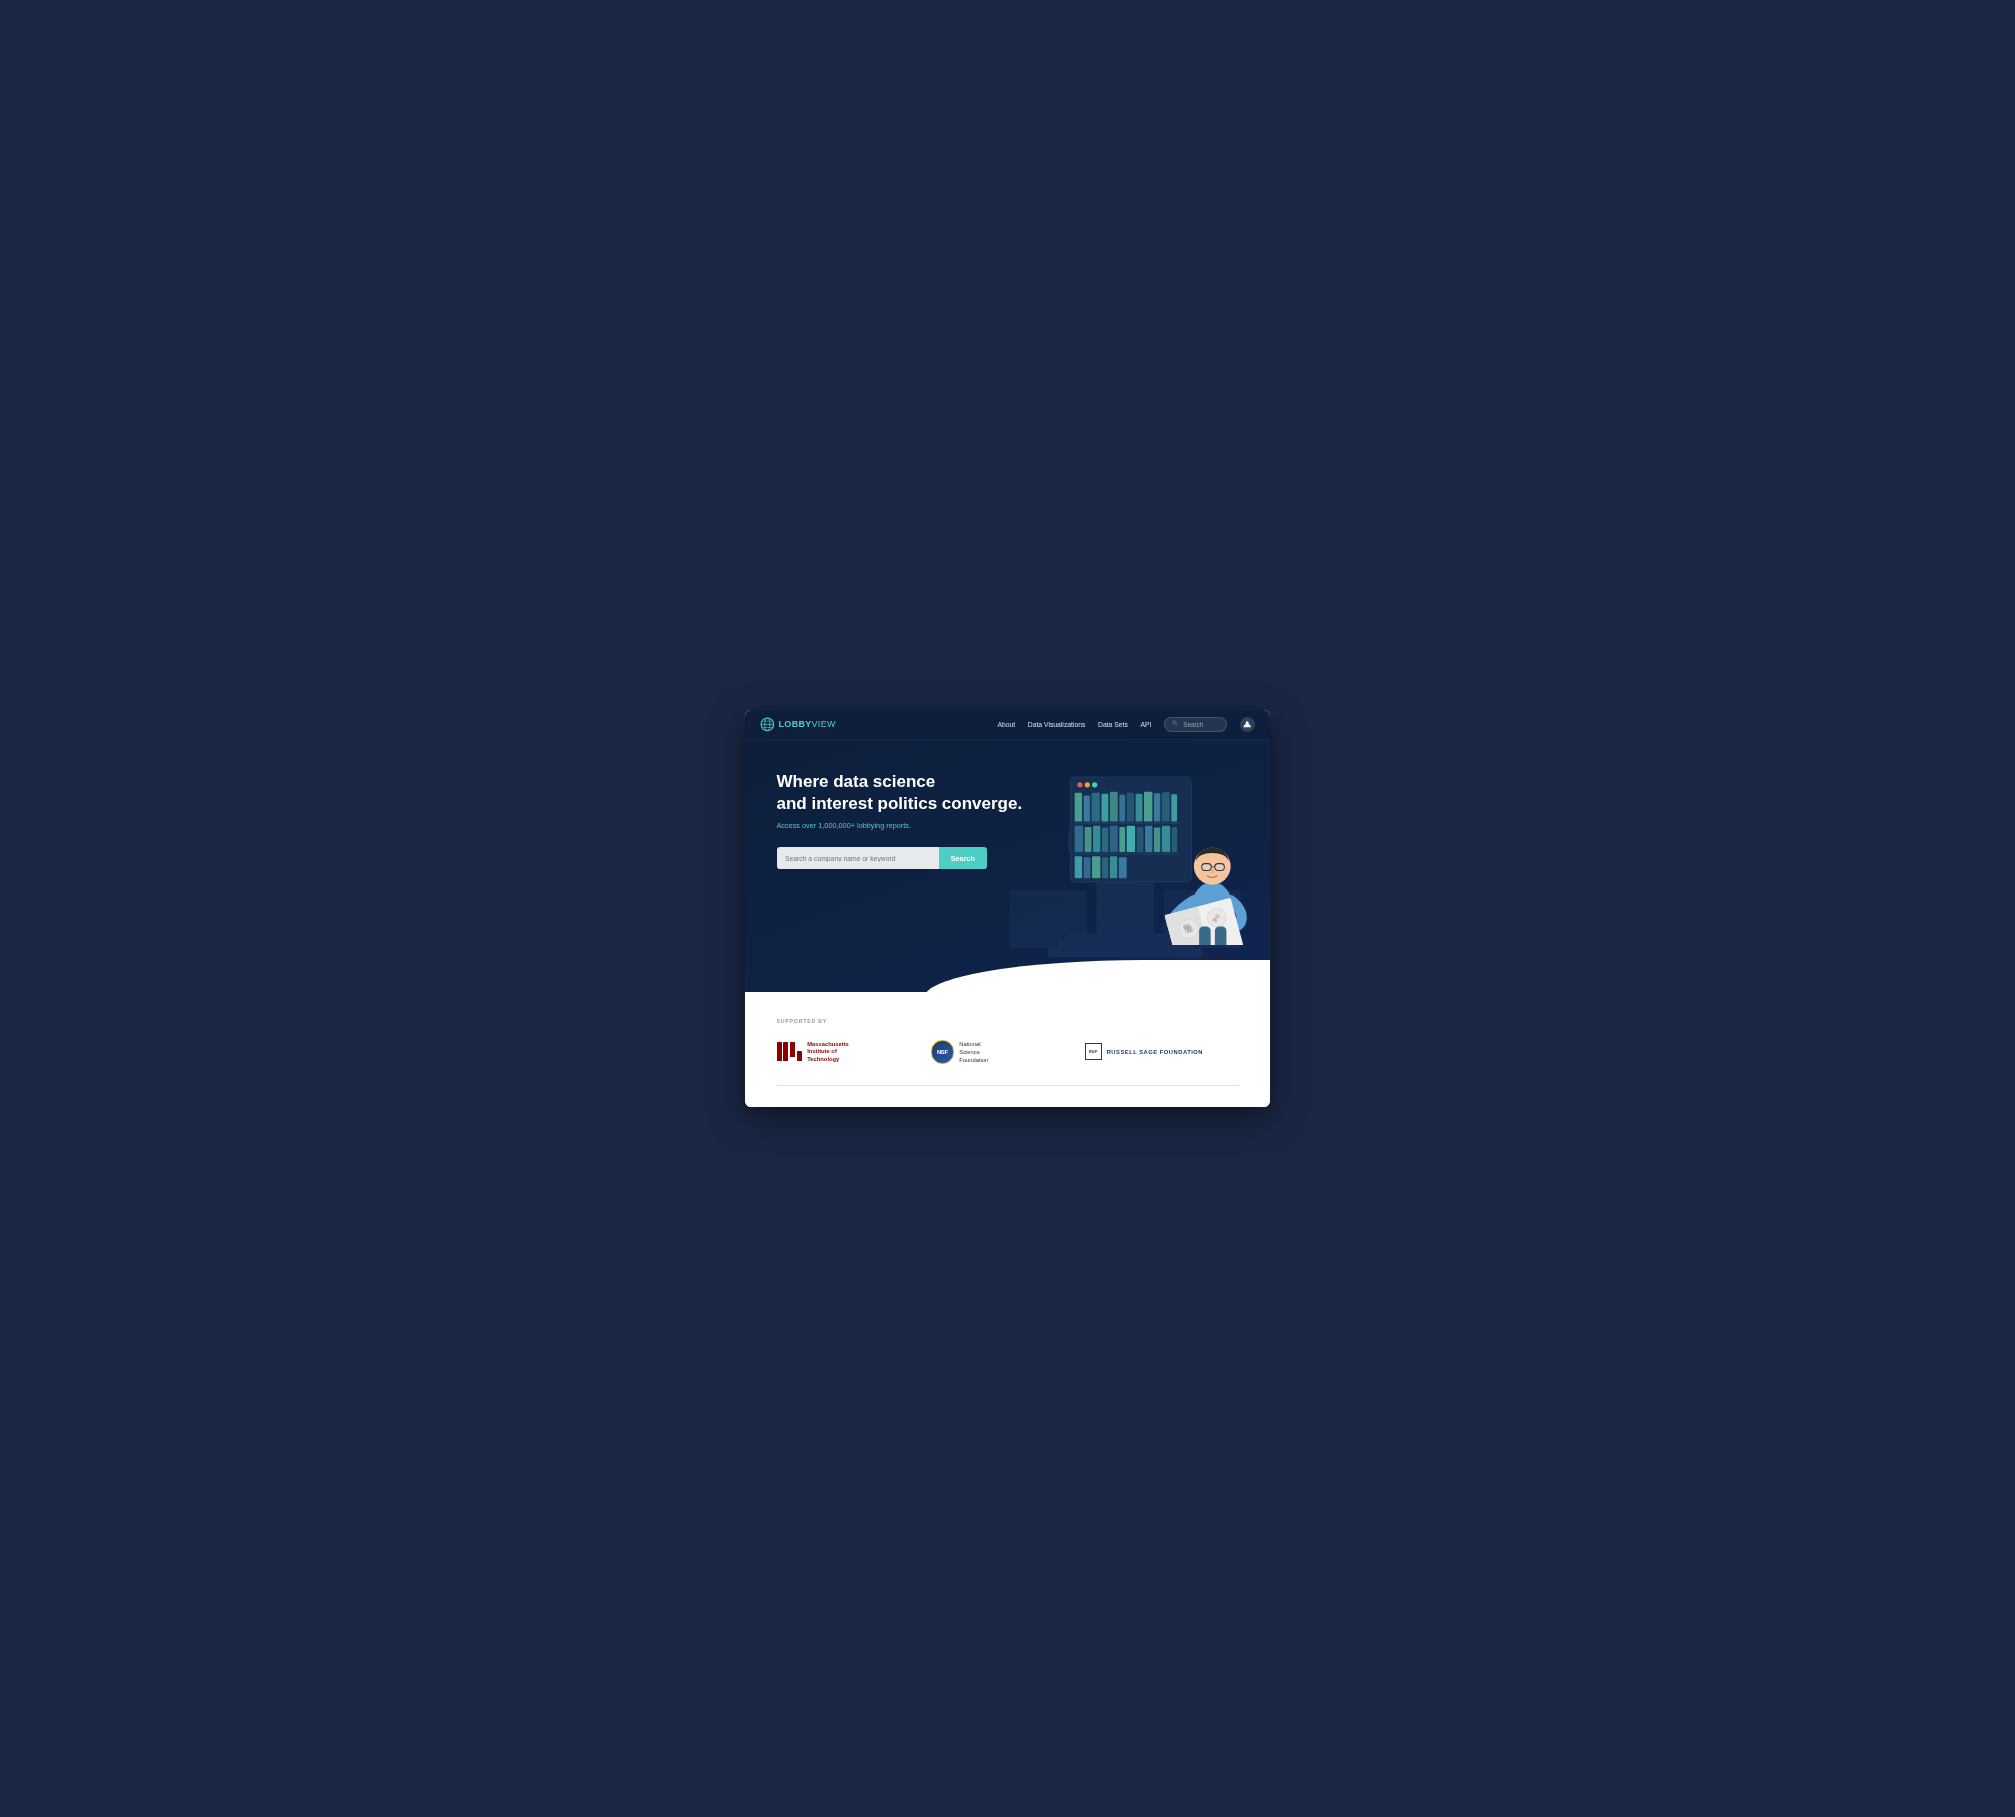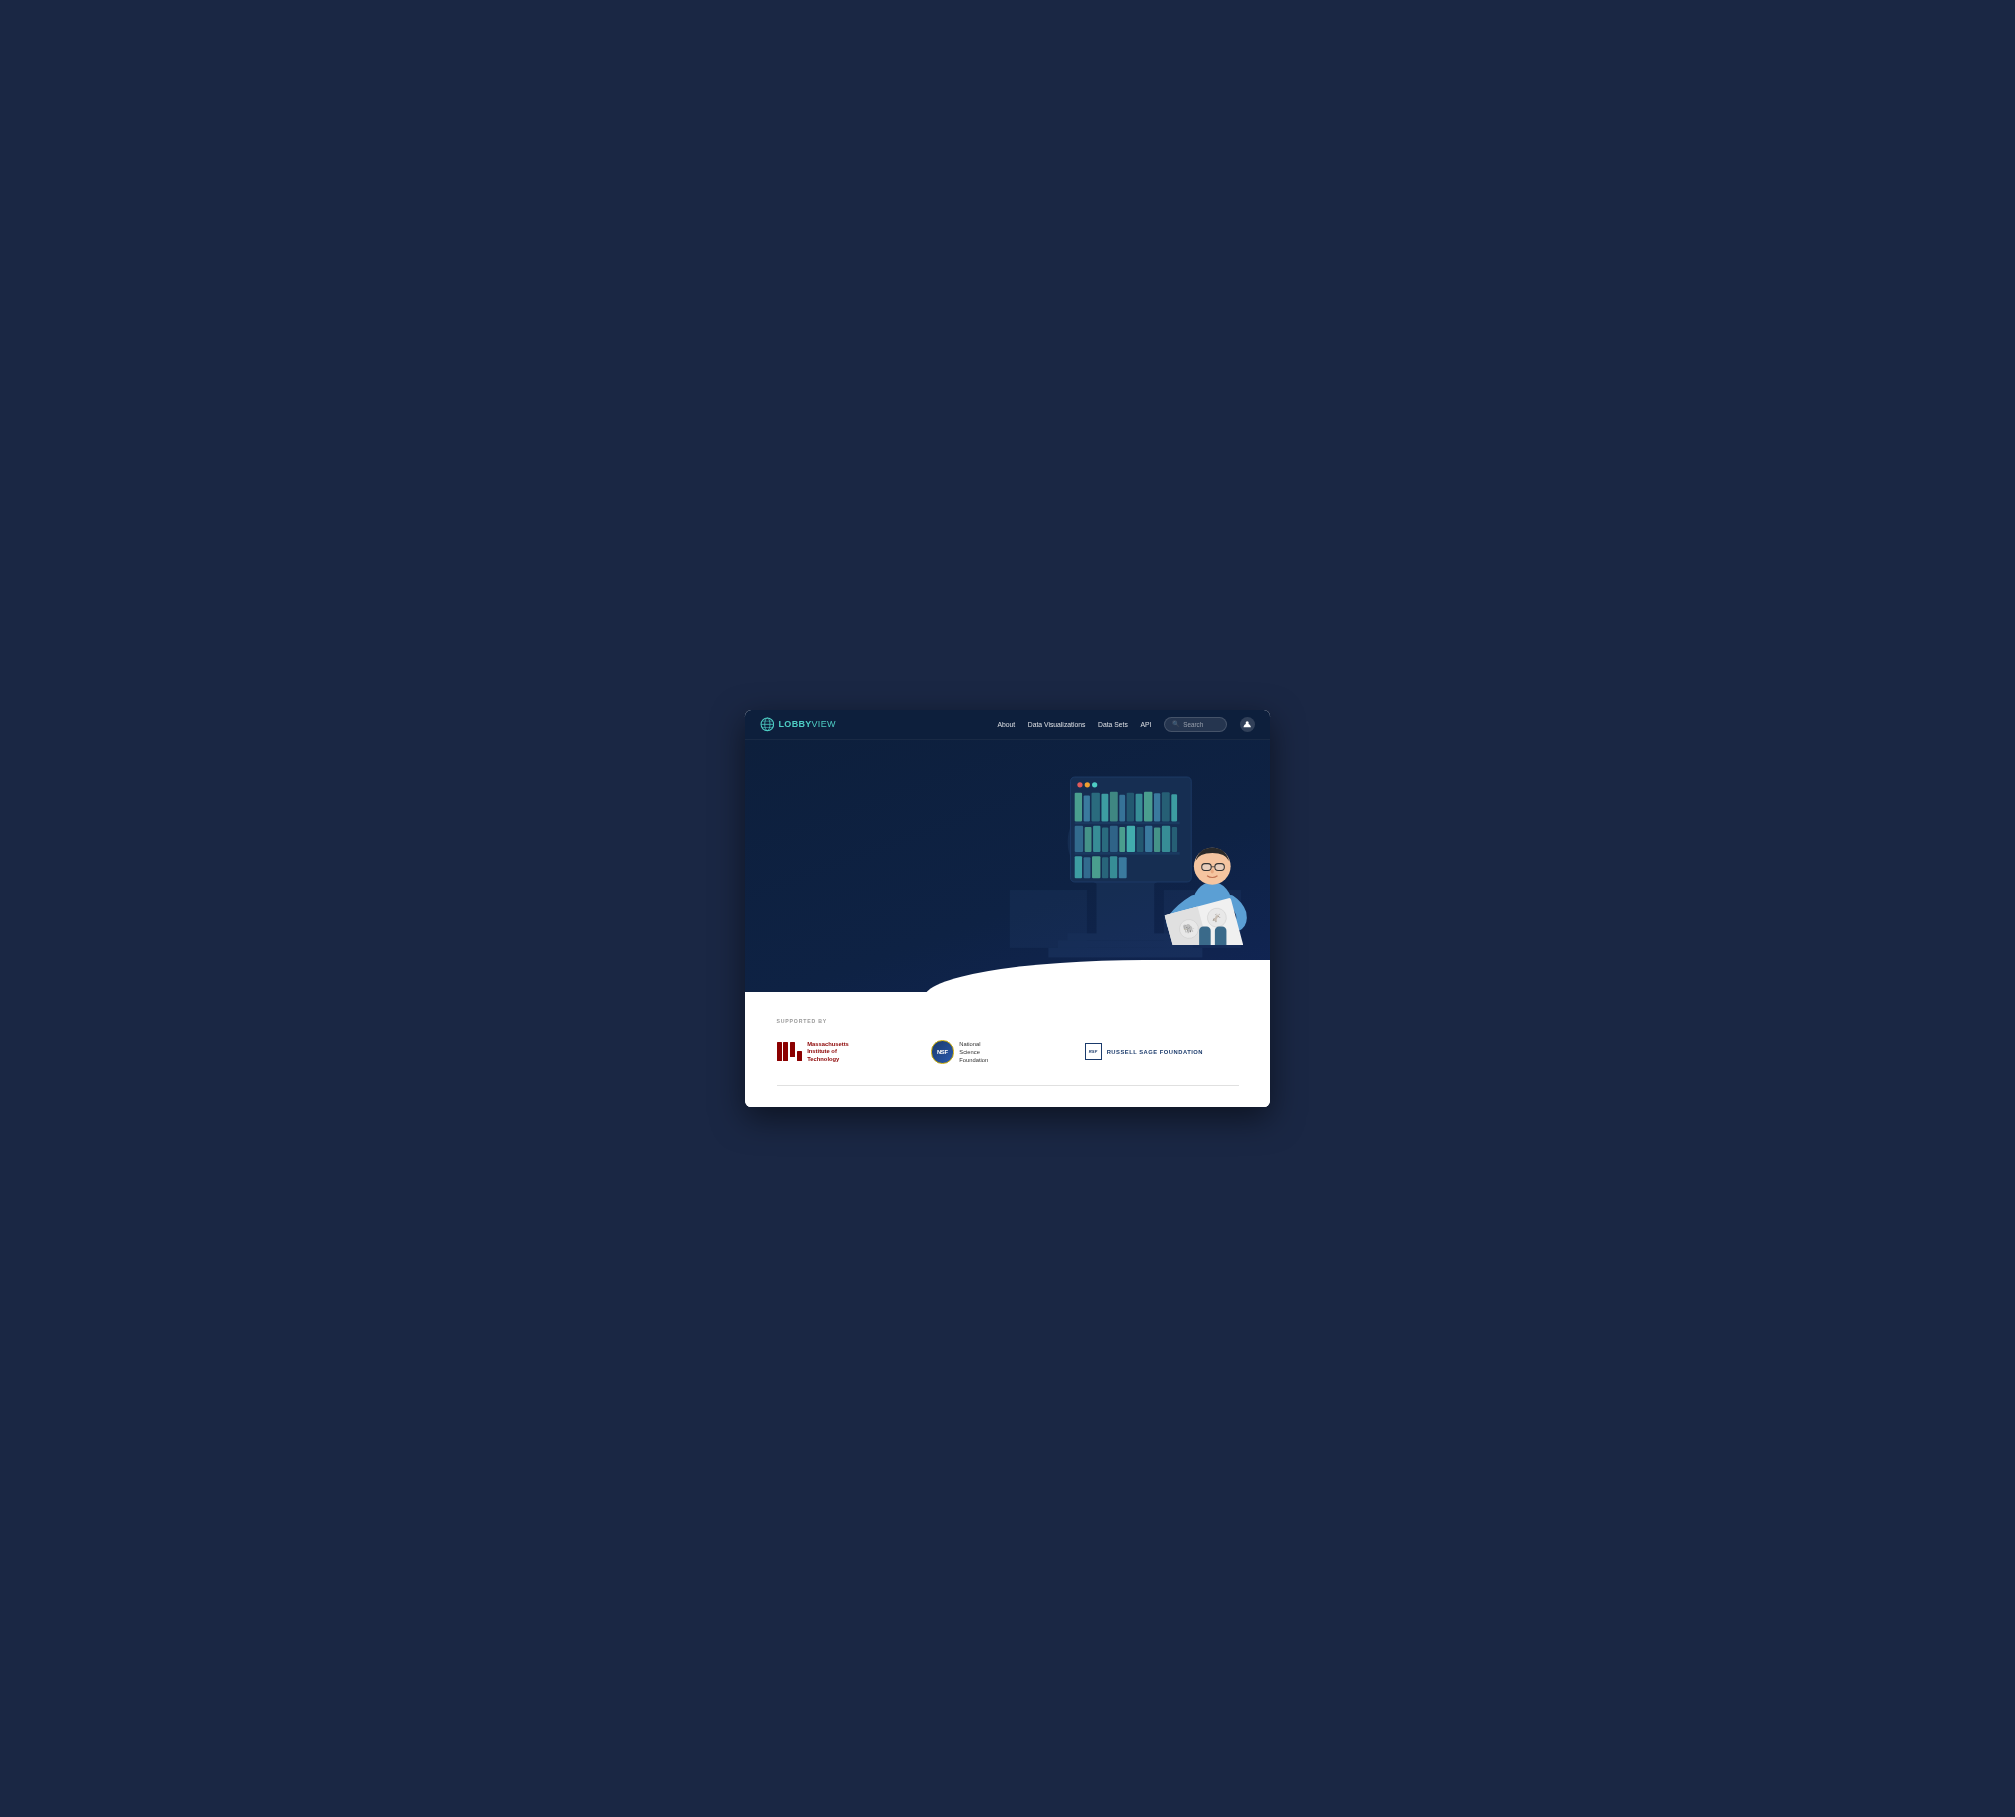--- a/index.html
+++ b/index.html
@@ -425,20 +425,32 @@
         <text x="295" y="322" font-size="16" transform="rotate(-15 275 335)" fill="#2980b9">🫏</text>
 
         <rect x="265" y="325" width="22" height="50" rx="8" fill="#3a6a8a"></rect>
         <rect x="295" y="325" width="22" height="50" rx="8" fill="#3a6a8a"></rect>
 
         <ellipse cx="276" cy="375" rx="16" ry="8" fill="#2a2a2a"></ellipse>
         <ellipse cx="306" cy="375" rx="16" ry="8" fill="#2a2a2a"></ellipse>
       </svg>
     </div>
 
+    <div class="hero-content">
+      <h1 class="hero-title">
+        <span>Where data science</span><br>
+        <span>and interest politics converge.</span>
+      </h1>
+      <p class="hero-subtitle">Access over 1,000,000+ lobbying reports.</p>
+
+      <div class="search-bar">
+        <input class="search-input" type="text" placeholder="Search a company name or keyword" style="">
+        <button class="search-btn">Search</button>
+      </div>
+    </div>
   </section>
 
   <section class="supported-section">
     <p class="supported-label">SUPPORTED BY</p>
 
     <div class="logos-row">
 
       <div class="logo-item">
         <div class="mit-logo">
           <div class="mit-bars">

